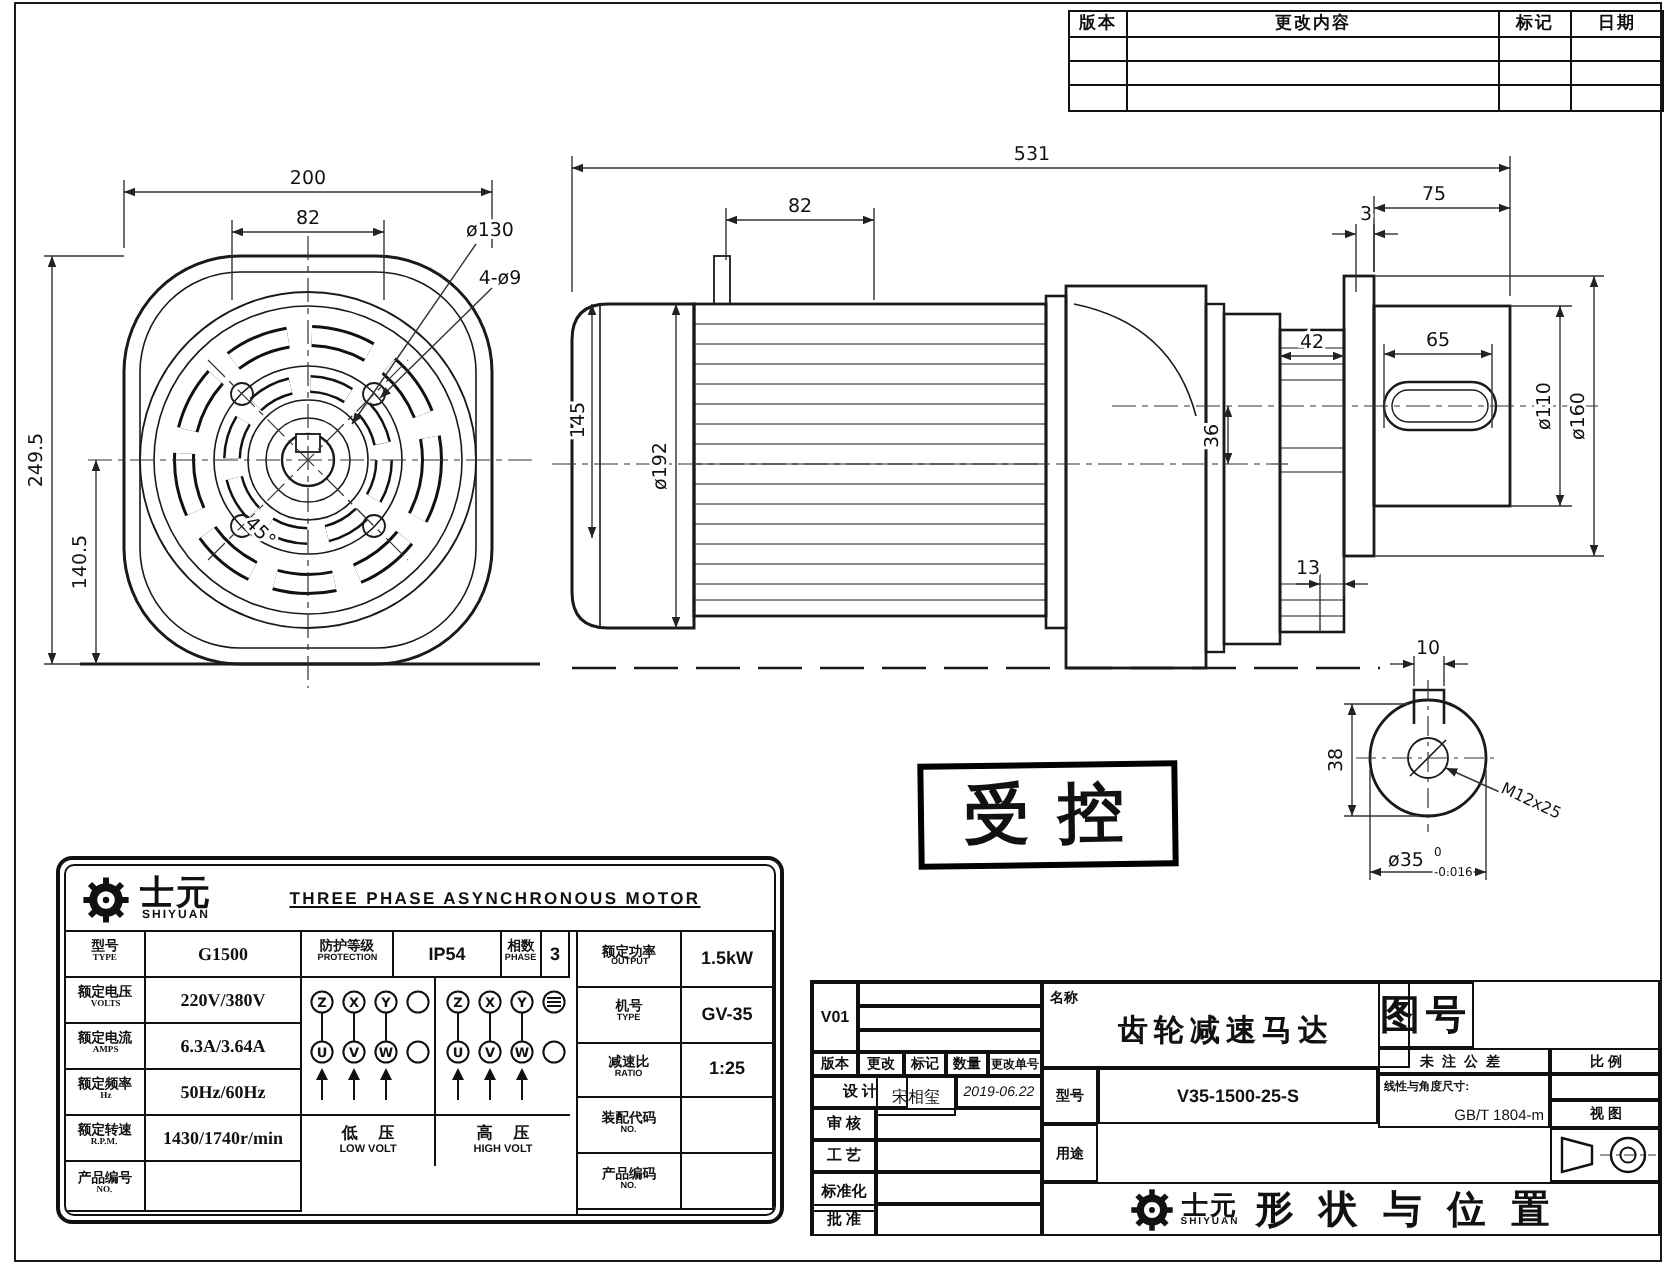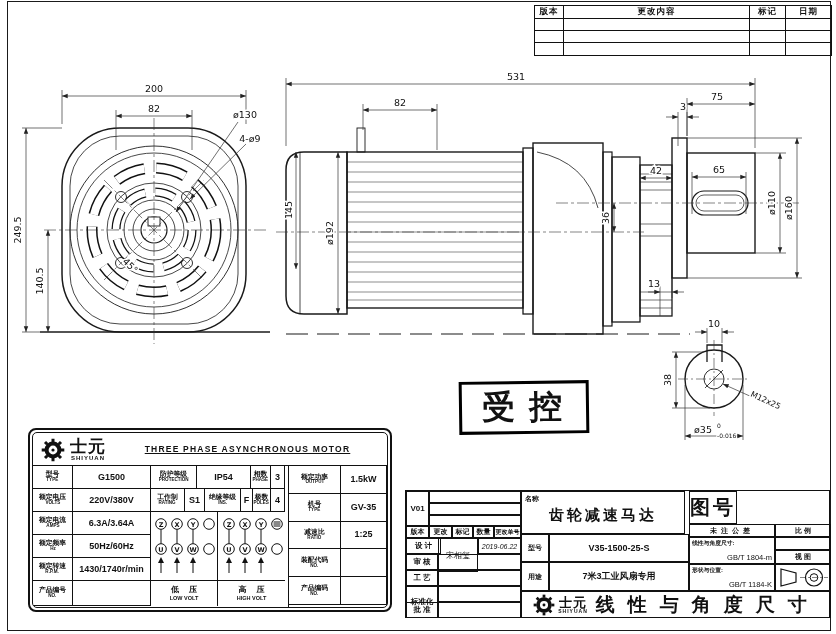--- a/index.html
+++ b/index.html
@@ -29,21 +29,21 @@
   .titlecol{flex:1;display:flex;flex-direction:column;align-items:center;line-height:1.05;}
   .title-cn{font-size:15px;font-weight:bold;letter-spacing:3.5px;white-space:nowrap;}
   .title-en{font-size:8.5px;font-weight:bold;letter-spacing:1.2px;white-space:nowrap;text-decoration:underline;}
   #np-body{display:flex;height:142px;}
   .npcell{border-right:1px solid #111;border-bottom:1px solid #111;box-sizing:border-box;
           display:flex;flex-direction:column;align-items:center;justify-content:center;line-height:1;overflow:hidden;}
   .lab .cn{font-size:6.8px;font-weight:bold;white-space:nowrap;}
   .lab .en{font-size:4.8px;font-weight:bold;transform:scale(.95);white-space:nowrap;}
   .val{font-size:9px;font-weight:bold;white-space:nowrap;}
   .nprow{display:flex;height:23px;}
-  #colA{width:118px;}
+  #colA{width:118px;font-family:Liberation Serif, serif;}
   #colB{width:134px;}
   #colC{flex:1;border-left:1px solid #111;margin-left:3px;}
   #colC .nprow{height:27.8px;}
   .wirebox{height:69px;display:flex;border-bottom:1px solid #111;box-sizing:border-box;}
   .wiregrp{width:67px;border-right:1px solid #111;box-sizing:border-box;display:flex;align-items:center;justify-content:center;}
   .voltrow{display:flex;height:25px;}
   .voltcell{width:67px;border-right:1px solid #111;box-sizing:border-box;display:flex;flex-direction:column;align-items:center;justify-content:center;line-height:1.1;}
   .voltcell .cn{font-size:8px;font-weight:bold;letter-spacing:4px;padding-left:4px;}
   .voltcell .en{font-size:5.5px;font-weight:bold;}
   
@@ -358,37 +358,20 @@
           <div class="npcell lab" style="width:46px">
                 <span class="cn">防护等级</span>
                 <span class="en">PROTECTION</span>
               </div>
           <div class="npcell val" style="width:54px">IP54</div>
           <div class="npcell lab" style="width:20px">
                 <span class="cn">相数</span>
                 <span class="en">PHASE</span>
               </div>
           <div class="npcell val" style="flex:1">3</div>
-        </div>
-        <div class="nprow">
-          <div class="npcell lab" style="width:34px">
-                <span class="cn">工作制</span>
-                <span class="en">RATING</span>
-              </div>
-          <div class="npcell val" style="width:20px">S1</div>
-          <div class="npcell lab" style="width:36px">
-                <span class="cn">绝缘等级</span>
-                <span class="en">INS.</span>
-              </div>
-          <div class="npcell val" style="width:12px">F</div>
-          <div class="npcell lab" style="width:18px">
-                <span class="cn">极数</span>
-                <span class="en">POLES</span>
-              </div>
-          <div class="npcell val" style="flex:1">4</div>
         </div>
         <div class="wirebox">
           <div class="wiregrp">
             <svg width="64" height="66">
               <g stroke="#111" stroke-width="1" fill="none">
                 <circle cx="9" cy="11" r="5.3"></circle>
                     <circle cx="25" cy="11" r="5.3"></circle>
                     <circle cx="41" cy="11" r="5.3"></circle>
                     <circle cx="57" cy="11" r="5.3"></circle>
                 <circle cx="9" cy="36" r="5.3"></circle>
@@ -523,98 +506,91 @@
     <div class="tbc" style="left:46px;top:35px;width:21px;height:12px">
         <span class="small">标记</span>
       </div>
     <div class="tbc" style="left:67px;top:35px;width:21px;height:12px">
         <span class="small">数量</span>
       </div>
     <div class="tbc" style="left:88px;top:35px;width:27px;height:12px">
         <span style="font-size:6px;font-weight:bold">更改单号</span>
       </div>
 
-    <div class="tbc" style="left:0;top:47px;width:35px;height:16px">
+    <div class="tbc" style="left:0;top:47px;width:48px;height:16px">
         <span class="signlab">设 计</span>
       </div>
-    <div class="tbc" style="left:32px;top:47px;width:40px;height:34px">
+    <div class="tbc" style="left:32px;top:47px;width:40px;height:20px">
         <span style="font-size:8px">宋相玺</span>
       </div>
     <div class="tbc" style="left:72px;top:47px;width:43px;height:16px">
         <span style="font-size:7px;font-style:italic">2019-06.22</span>
       </div>
     <div class="tbc" style="left:0;top:63px;width:32px;height:16px">
         <span class="signlab">审 核</span>
       </div>
     <div class="tbc" style="left:32px;top:63px;width:83px;height:16px"></div>
     <div class="tbc" style="left:0;top:79px;width:32px;height:16px">
         <span class="signlab">工 艺</span>
       </div>
     <div class="tbc" style="left:32px;top:79px;width:83px;height:16px"></div>
-    <div class="tbc" style="left:0;top:95px;width:32px;height:32px">
+    <div class="tbc" style="left:0;top:95px;width:32px;height:20px">
         <span class="signlab">标准化</span>
       </div>
     <div class="tbc" style="left:32px;top:95px;width:83px;height:16px"></div>
     <div class="tbc" style="left:0;top:111px;width:32px;height:16px">
         <span class="signlab">批 准</span>
       </div>
     <div class="tbc" style="left:32px;top:111px;width:83px;height:16px"></div>
 
-    <div class="tbc" style="left:115px;top:0;width:164px;height:43px">
+    <div class="tbc" style="left:115px;top:0;width:184px;height:43px">
       <span style="position:absolute;left:3px;top:2px;font-size:7px;font-weight:bold">名称</span>
       <span style="font-size:15px;font-weight:bold;letter-spacing:3px;margin-top:6px">齿轮减速马达</span>
     </div>
     <div class="tbc" style="left:115px;top:43px;width:28px;height:28px">
         <span class="small">型号</span>
       </div>
     <div class="tbc" style="left:143px;top:43px;width:140px;height:28px">
         <span style="font-size:9px;font-weight:bold">V35-1500-25-S</span>
       </div>
     <div class="tbc" style="left:115px;top:71px;width:28px;height:29px">
         <span class="small">用途</span>
-      </div>
-    <div class="tbc" style="left:143px;top:71px;width:140px;height:29px">
-        <span style="font-size:9px;font-weight:bold">7米3工业风扇专用</span>
       </div>
 
     <div class="tbc" style="left:283px;top:0;width:48px;height:33px">
         <span style="font-size:20px;font-weight:bold;letter-spacing:3px">图号</span>
       </div>
 
     <div class="tbc" style="left:283px;top:33px;width:86px;height:13px">
         <span class="small" style="letter-spacing:4px">未注公差</span>
       </div>
     <div class="tbc" style="left:369px;top:33px;width:56px;height:13px">
         <span class="small">比 例</span>
       </div>
     <div class="tbc" style="left:283px;top:46px;width:86px;height:27px;flex-direction:column;align-items:flex-start;justify-content:space-between;padding:1px 2px;box-sizing:border-box">
       <span style="font-size:5.8px;font-weight:bold">线性与角度尺寸:</span>
       <span style="font-size:7.5px;align-self:flex-end">GB/T 1804-m</span>
     </div>
     <div class="tbc" style="left:369px;top:46px;width:56px;height:13px"></div>
     <div class="tbc" style="left:369px;top:59px;width:56px;height:14px">
         <span class="small">视 图</span>
       </div>
-    <div class="tbc" style="left:283px;top:73px;width:86px;height:27px;flex-direction:column;align-items:flex-start;justify-content:space-between;padding:1px 2px;box-sizing:border-box">
-      <span style="font-size:5.8px;font-weight:bold">形状与位置:</span>
-      <span style="font-size:7.5px;align-self:flex-end">GB/T 1184-K</span>
-    </div>
     <div class="tbc" style="left:369px;top:73px;width:56px;height:27px">
       <svg width="54" height="25">
         <polygon points="5,4 20,8 20,17 5,21" fill="none" stroke="#111" stroke-width="1.2"></polygon>
         <line x1="24" y1="12.5" x2="52" y2="12.5" stroke="#333" stroke-width="0.6" stroke-dasharray="6 2 2 2"></line>
         <circle cx="38" cy="12.5" r="8.5" fill="none" stroke="#111" stroke-width="1.2"></circle>
         <circle cx="38" cy="12.5" r="3.8" fill="none" stroke="#111" stroke-width="1"></circle>
       </svg>
     </div>
 
     <div class="tbc" style="left:115px;top:100px;width:310px;height:27px" id="tb-company">
       <svg width="24" height="24">
           <use href="#gear" x="1" y="1" width="22" height="22"></use>
         </svg>
       <div class="brandcol" style="margin:0 0 0 2px">
         <span class="brand-cn" style="font-size:13px">士元</span>
         <span class="brand-en" style="font-size:5px">SHIYUAN</span>
       </div>
-      <span class="comp-cn">线性与角度尺寸</span>
+      <span class="comp-cn">形状与位置</span>
     </div>
   </div>
 </div>
 
 </body></html>

